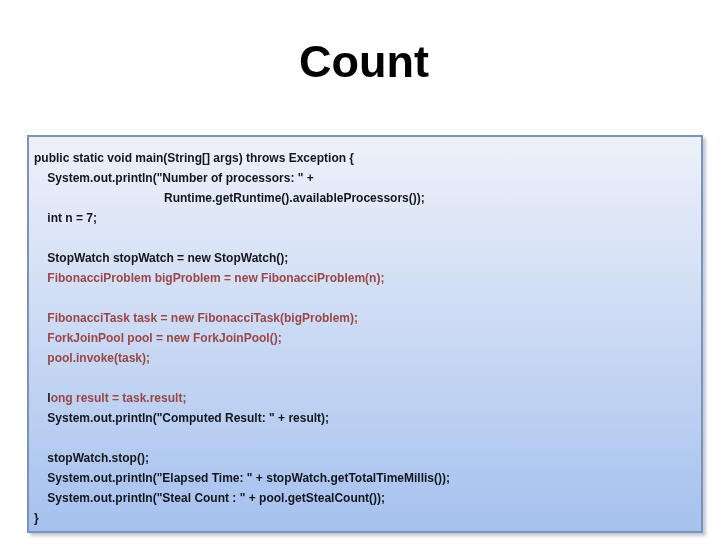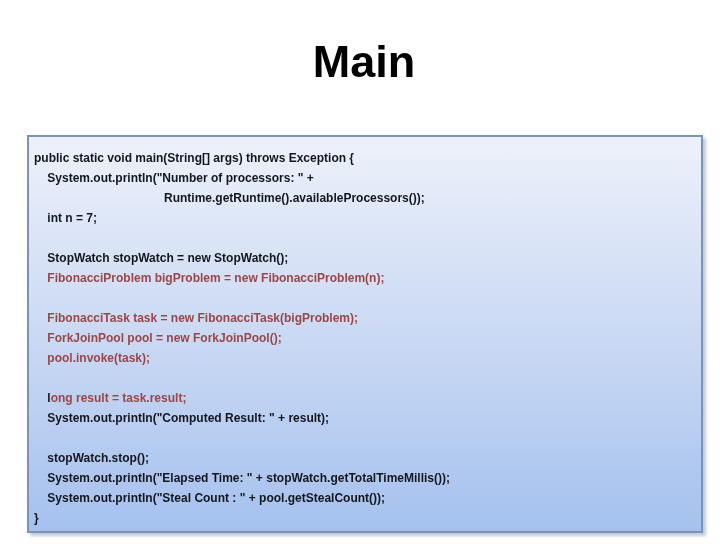--- a/index.html
+++ b/index.html
@@ -34,18 +34,18 @@
     font-family:Liberation Sans, sans-serif;
     font-size:12px;font-weight:bold;line-height:20px;
     white-space:pre;
   }
   .code-line{min-height:20px;}
 </style>
 </head>
 <body>
 
 <div class="slide">
-  <div class="slide-title">Main</div>
+  <div class="slide-title">Count</div>
 
   <div class="code-box">
     <div class="code-block"><div class="code-line"><span style="color: rgb(21, 22, 29);">public static void main(String[] args) throws Exception {</span></div><div class="code-line"><span style="color: rgb(21, 22, 29);">    System.out.println("Number of processors: " +</span></div><div class="code-line"><span style="color: rgb(21, 22, 29);">                                       Runtime.getRuntime().availableProcessors());</span></div><div class="code-line"><span style="color: rgb(21, 22, 29);">    int n = 7;</span></div><div class="code-line">&nbsp;</div><div class="code-line"><span style="color: rgb(21, 22, 29);">    StopWatch stopWatch = new StopWatch();</span></div><div class="code-line"><span style="color: rgb(153, 71, 71);">    FibonacciProblem bigProblem = new FibonacciProblem(n);</span></div><div class="code-line">&nbsp;</div><div class="code-line"><span style="color: rgb(153, 71, 71);">    FibonacciTask task = new FibonacciTask(bigProblem);</span></div><div class="code-line"><span style="color: rgb(153, 71, 71);">    ForkJoinPool pool = new ForkJoinPool();</span></div><div class="code-line"><span style="color: rgb(153, 71, 71);">    pool.invoke(task);</span></div><div class="code-line">&nbsp;</div><div class="code-line"><span style="color: rgb(21, 22, 29);">    l</span><span style="color: rgb(153, 71, 71);">ong result = task.result;</span></div><div class="code-line"><span style="color: rgb(21, 22, 29);">    System.out.println("Computed Result: " + result);</span></div><div class="code-line">&nbsp;</div><div class="code-line"><span style="color: rgb(21, 22, 29);">    stopWatch.stop();</span></div><div class="code-line"><span style="color: rgb(21, 22, 29);">    System.out.println("Elapsed Time: " + stopWatch.getTotalTimeMillis());</span></div><div class="code-line"><span style="color: rgb(21, 22, 29);">    System.out.println("Steal Count : " + pool.getStealCount());</span></div><div class="code-line"><span style="color: rgb(21, 22, 29);">}</span></div></div>
   </div>
 </div>
 
 </body></html>

